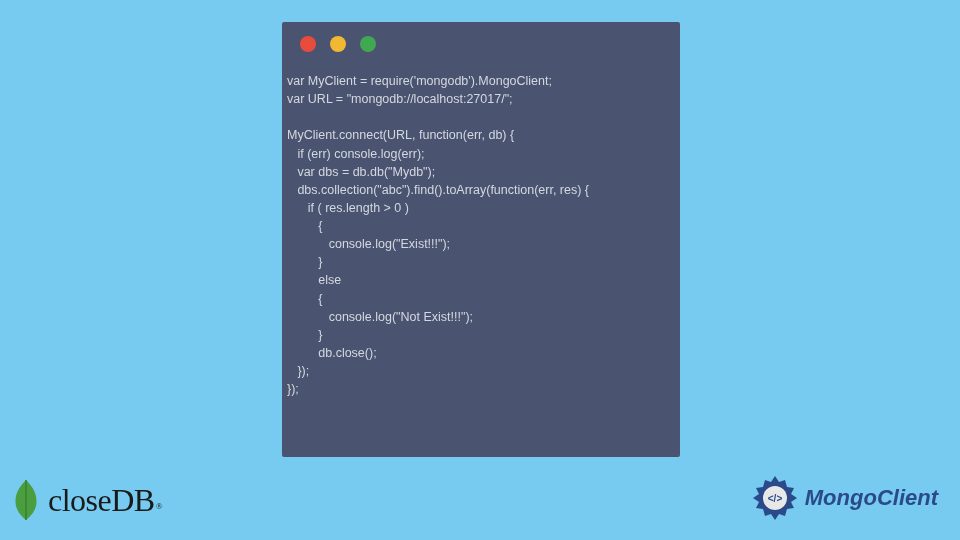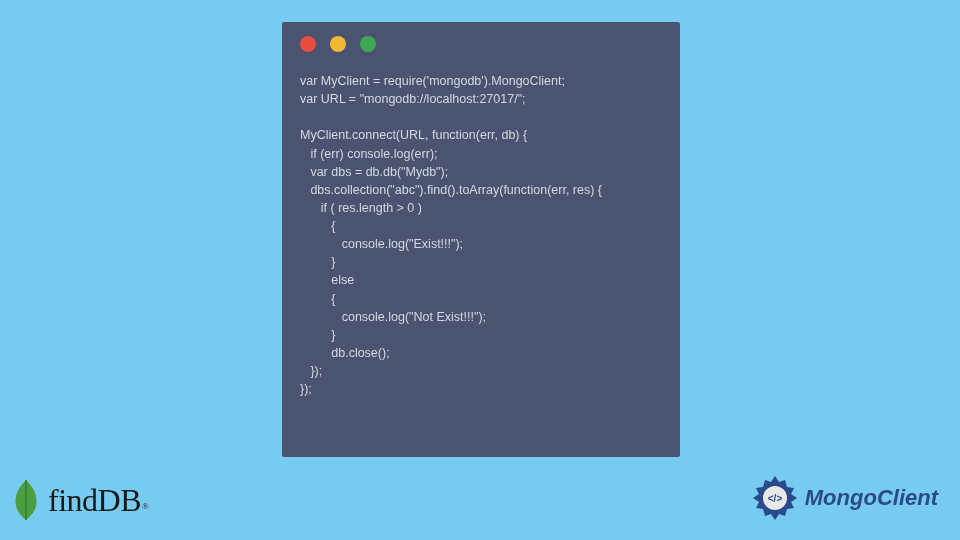--- a/index.html
+++ b/index.html
@@ -26,21 +26,21 @@
     }
     .dot {
       width: 16px;
       height: 16px;
       border-radius: 50%;
     }
     .dot-red { background: #e94b3c; }
     .dot-yellow { background: #f1b831; }
     .dot-green { background: #3fa850; }
     .code-block {
-      padding: 12px 18px;
+      padding: 12px 5px;
       color: #d4d8e0;
       font-size: 12.5px;
       line-height: 1.45;
       font-family: Arial, sans-serif;
       white-space: pre;
     }
     .mongodb-logo {
       position: absolute;
       bottom: 18px;
       left: 8px;
@@ -113,21 +113,21 @@
    });
 });</div>
 </div>
 
 <div class="mongodb-logo">
   <svg class="leaf-icon" viewBox="0 0 36 44">
     <path d="M18 2 C 10 10, 6 18, 8 28 C 10 36, 16 40, 18 42 C 20 40, 26 36, 28 28 C 30 18, 26 10, 18 2 Z" fill="#4a9e3f"></path>
     <path d="M18 2 C 18 14, 18 30, 18 42" stroke="#3a7e2f" stroke-width="1.5" fill="none"></path>
   </svg>
   <span class="mongodb-text">
-    <span>find</span><span>DB</span><span class="mongodb-sub">®</span>
+    <span>close</span><span>DB</span><span class="mongodb-sub">®</span>
   </span>
 </div>
 
 <div class="delftstack-logo">
   <svg class="delft-icon" viewBox="0 0 48 48">
     <g fill="#2a4a8a">
       <polygon points="24,2 28,8 34,6 36,13 43,14 40,20 46,24 40,28 43,34 36,35 34,42 28,40 24,46 20,40 14,42 12,35 5,34 8,28 2,24 8,20 5,14 12,13 14,6 20,8"></polygon>
     </g>
     <circle cx="24" cy="24" r="12" fill="#e8e8e8"></circle>
     <text x="24" y="28" text-anchor="middle" font-size="10" fill="#2a4a8a" font-weight="bold">&lt;/&gt;</text>

